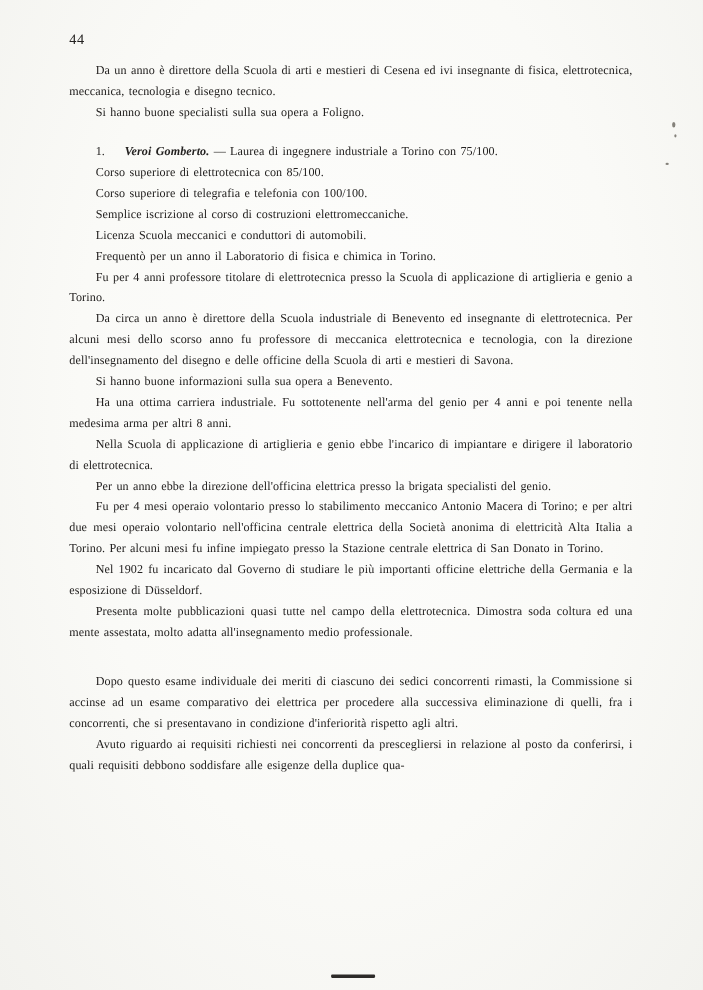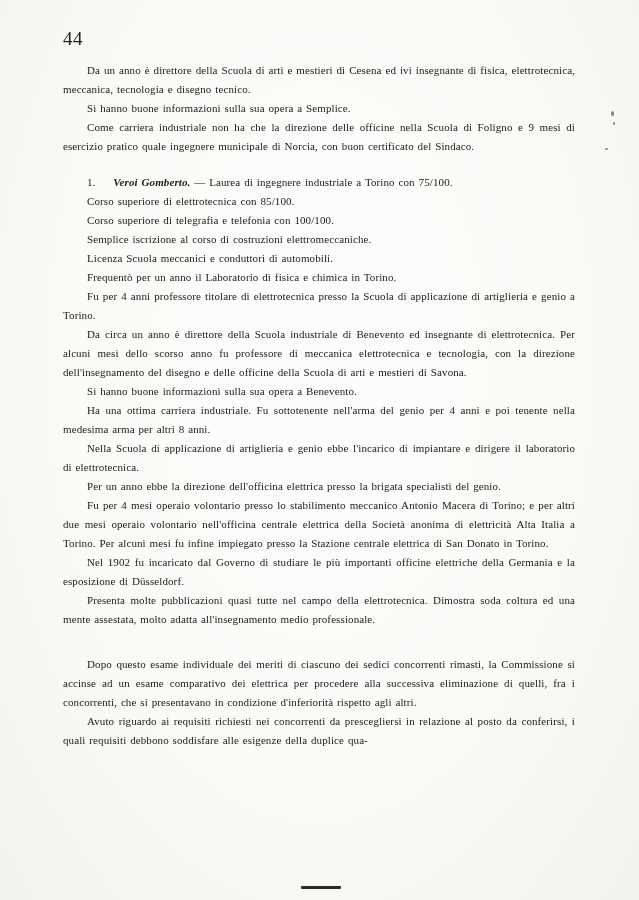--- a/index.html
+++ b/index.html
@@ -12,21 +12,21 @@
     width: 639px;
     height: 900px;
     box-sizing: border-box;
     padding: 28px 64px 0 63px;
     background: radial-gradient(ellipse at 50% 40%, #fdfdfc 0%, #fafaf7 55%, #f2f2ee 100%);
     font-family: "Liberation Serif", "DejaVu Serif", serif;
     color: #232120;
     overflow: hidden;
   }
   .page-number {
-    font-size: 19px;
+    font-size: 13px;
     letter-spacing: 0.5px;
     margin: 0 0 11px 0;
   }
   .para {
     margin: 0;
     font-size: 11px;
     line-height: 19px;
     text-align: justify;
     text-indent: 24px;
     letter-spacing: 0.1px;
@@ -64,22 +64,21 @@
 </head>
 <body>
 
 <div class="page">
 
   <div class="page-number">44</div>
 
   <div class="body-text">
 
     <p class="para">Da un anno è direttore della Scuola di arti e mestieri di Cesena ed ivi insegnante di fisica, elettrotecnica, meccanica, tecnologia e disegno tecnico.</p>
-    <p class="para">Si hanno buone informazioni sulla sua opera a Semplice.</p>
-    <p class="para">Come carriera industriale non ha che la direzione delle officine nella Scuola di Foligno e 9 mesi di esercizio pratico quale ingegnere municipale di Norcia, con buon certificato del Sindaco.</p>
+    <p class="para">Si hanno buone specialisti sulla sua opera a Foligno.</p>
 
     <p class="para entry-heading">
       <span>1.</span>
       <em class="entry-name">Veroi Gomberto.</em>
       <span>—</span>
       <span>Laurea di ingegnere industriale a Torino con 75/100.</span>
     </p>
 
     <p class="para">Corso superiore di elettrotecnica con 85/100.</p>
     <p class="para">Corso superiore di telegrafia e telefonia con 100/100.</p>

